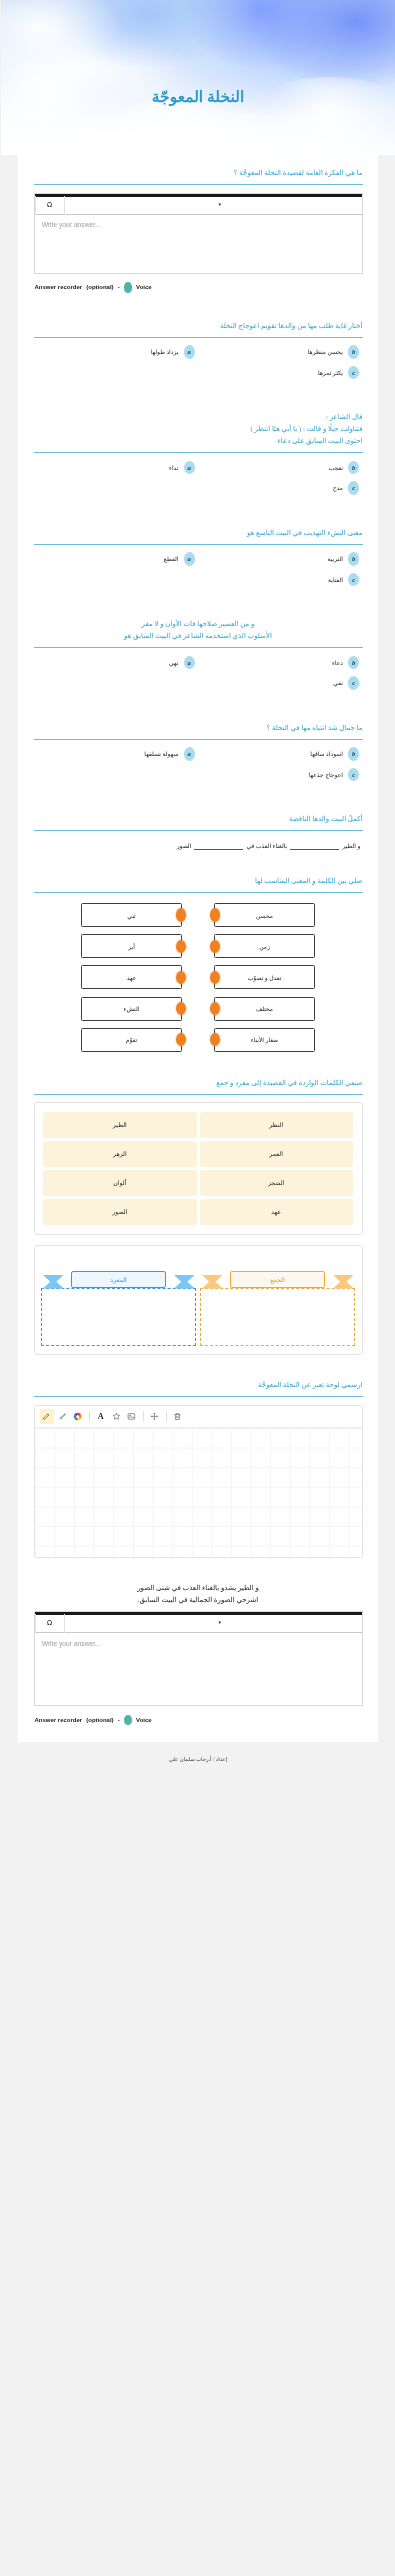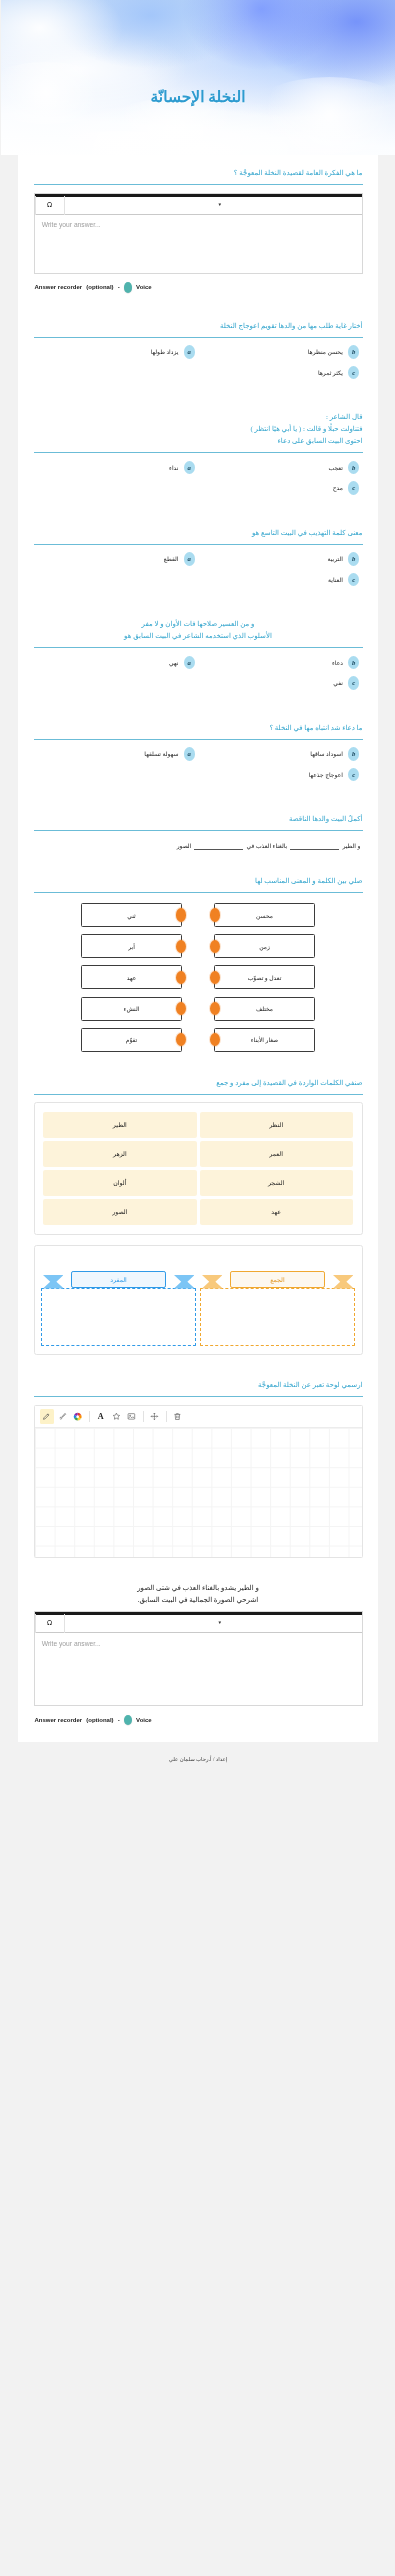--- a/index.html
+++ b/index.html
@@ -204,21 +204,21 @@
 </head>
 <body>
 
 <div class="page">
 
   <div class="hero">
     <div class="cloud" style="left:-20.6px;top:62px;width:134px;height:62px;"></div>
     <div class="cloud" style="left:98px;top:98px;width:155px;height:67px;"></div>
     <div class="cloud" style="left:247px;top:77px;width:165px;height:77px;"></div>
     <div class="cloud" style="left:31px;top:131px;width:185px;height:46px;"></div>
-    <div class="hero-title">النخلة الإحسانّة</div>
+    <div class="hero-title">النخلة المعوجّة</div>
   </div>
 
   <div class="wrap">
     <div class="card">
 
       <div class="qblock">
         <div class="qtitle">ما هي الفكرة العامة لقصيدة النخلة المعوجَّة ؟</div>
         <div class="rule"></div>
         <div class="editor">
           <div class="editor-top"></div>
@@ -275,21 +275,21 @@
             <span class="choice-lbl">نداء</span>
           </div>
           <div class="choice" style="order:3">
             <span class="bubble">c</span>
             <span class="choice-lbl">مدح</span>
           </div>
         </div>
       </div>
 
       <div class="qblock">
-        <div class="qtitle">معنى كلمة التهذيب في البيت التاسع هو</div>
+        <div class="qtitle">معنى النشء التهذيب في البيت التاسع هو</div>
         <div class="rule"></div>
         <div class="choices">
           <div class="choice">
             <span class="bubble">b</span>
             <span class="choice-lbl">التربية</span>
           </div>
           <div class="choice">
             <span class="bubble">a</span>
             <span class="choice-lbl">القطع</span>
           </div>
@@ -317,21 +317,21 @@
           </div>
           <div class="choice" style="order:3">
             <span class="bubble">c</span>
             <span class="choice-lbl">نفي</span>
           </div>
         </div>
       </div>
 
 
       <div class="qblock">
-        <div class="qtitle">ما دعاء شد انتباه مها في النخلة ؟</div>
+        <div class="qtitle">ما جمال شد انتباه مها في النخلة ؟</div>
         <div class="rule"></div>
         <div class="choices">
           <div class="choice">
             <span class="bubble">b</span>
             <span class="choice-lbl">اسوداد ساقها</span>
           </div>
           <div class="choice">
             <span class="bubble">a</span>
             <span class="choice-lbl">سهولة تسلقها</span>
           </div>

